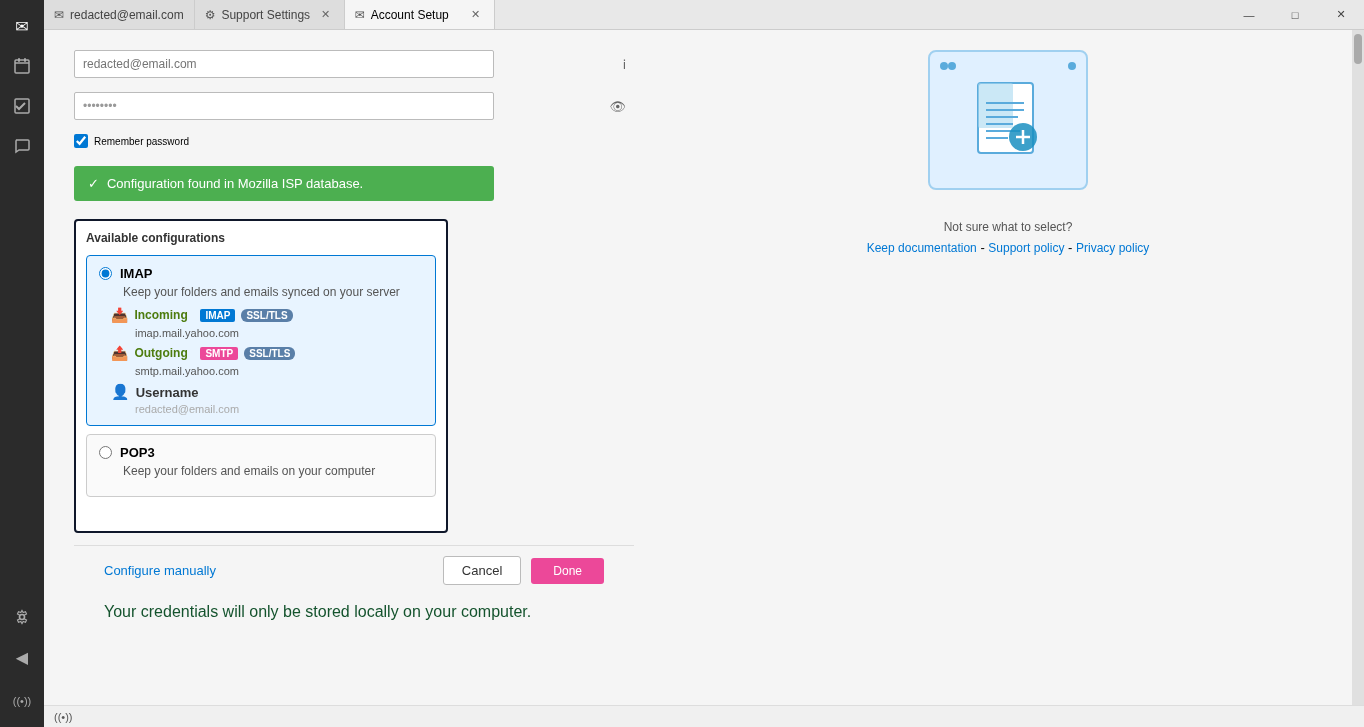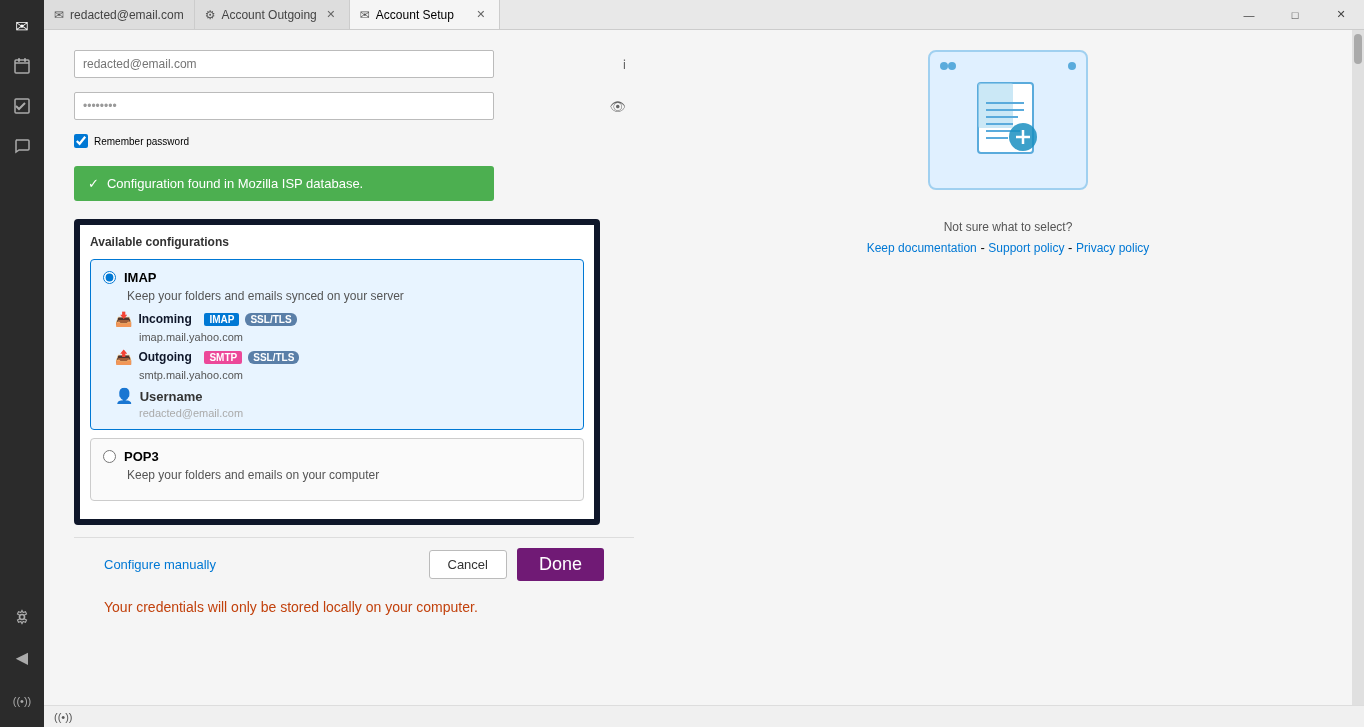--- a/index.html
+++ b/index.html
@@ -180,23 +180,23 @@
       border-radius: 3px;
       display: flex;
       align-items: center;
       gap: 8px;
       margin-bottom: 18px;
       font-size: 13px;
     }
 
     
     .config-box {
-      border: 6px solid #0f172a;
+      border: 2px solid #0f172a;
       border-radius: 4px;
-      width: 526px;
+      width: 374px;
       padding: 10px;
       background: #fff;
       margin-bottom: 12px;
     }
     .config-box-title {
       font-size: 12px;
       font-weight: bold;
       color: #333;
       margin-bottom: 10px;
     }
@@ -207,21 +207,21 @@
       background: #e8f4ff;
       border-radius: 4px;
       padding: 10px 12px;
       margin-bottom: 8px;
     }
     .config-option {
       border: 1px solid #ccc;
       background: #fafafa;
       border-radius: 4px;
       padding: 10px 12px;
-      margin-bottom: 8px;
+      margin-bottom: 24px;
     }
 
     .radio-row {
       display: flex;
       align-items: center;
       gap: 8px;
       margin-bottom: 4px;
     }
     .radio-row input[type="radio"] {
       accent-color: #0078d4;
@@ -241,21 +241,21 @@
     .server-row {
       display: flex;
       align-items: center;
       gap: 6px;
       margin-bottom: 4px;
       margin-left: 12px;
     }
     .server-label {
       font-size: 12px;
       font-weight: bold;
-      color: #0f172a;
+      color: #4d7c0f;
       min-width: 60px;
     }
     .tag {
       display: inline-block;
       padding: 1px 5px;
       border-radius: 2px;
       font-size: 10px;
       font-weight: bold;
       color: #fff;
     }
@@ -305,31 +305,31 @@
       padding: 6px 18px;
       background: #fff;
       border: 1px solid #bbb;
       border-radius: 3px;
       cursor: pointer;
       font-size: 13px;
       color: #333;
     }
     .btn-done {
       padding: 6px 22px;
-      background: #701a75;
+      background: #ec4899;
       border: none;
       border-radius: 3px;
       cursor: pointer;
-      font-size: 18px;
+      font-size: 12px;
       color: #fff;
     }
 
     .credentials-note {
-      font-size: 14px;
-      color: #c2410c;
+      font-size: 16px;
+      color: #14532d;
       padding: 8px 30px 0;
     }
 
     
     .illustration {
       width: 160px;
       height: 140px;
       background: #e0f0ff;
       border: 2px solid #a0d0f0;
       border-radius: 8px;
@@ -432,21 +432,21 @@
 
 <div class="main-area">
 
   <div class="tab-bar">
     <div class="tab tab-first">
       <span class="tab-icon">✉</span>
       <span>redacted@email.com</span>
     </div>
     <div class="tab">
       <span class="tab-icon">⚙</span>
-      <span>Account Outgoing</span>
+      <span>Support Settings</span>
       <span class="tab-close">✕</span>
     </div>
     <div class="tab active">
       <span class="tab-icon">✉</span>
       <span>Account Setup</span>
       <span class="tab-close">✕</span>
     </div>
     <div class="window-controls">
       <div class="win-btn">—</div>
       <div class="win-btn">□</div>

